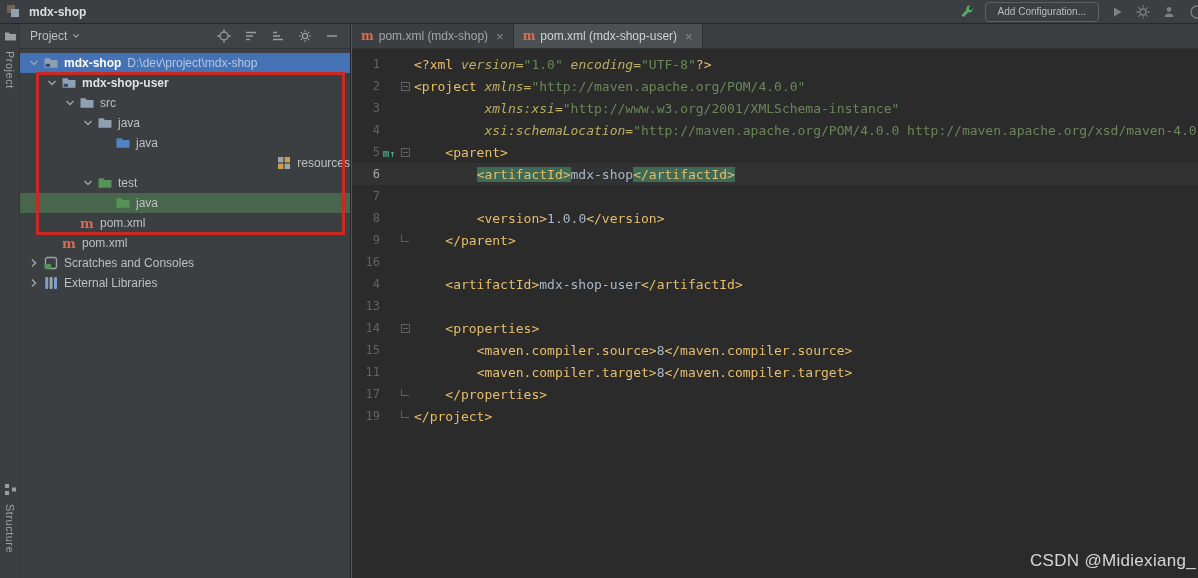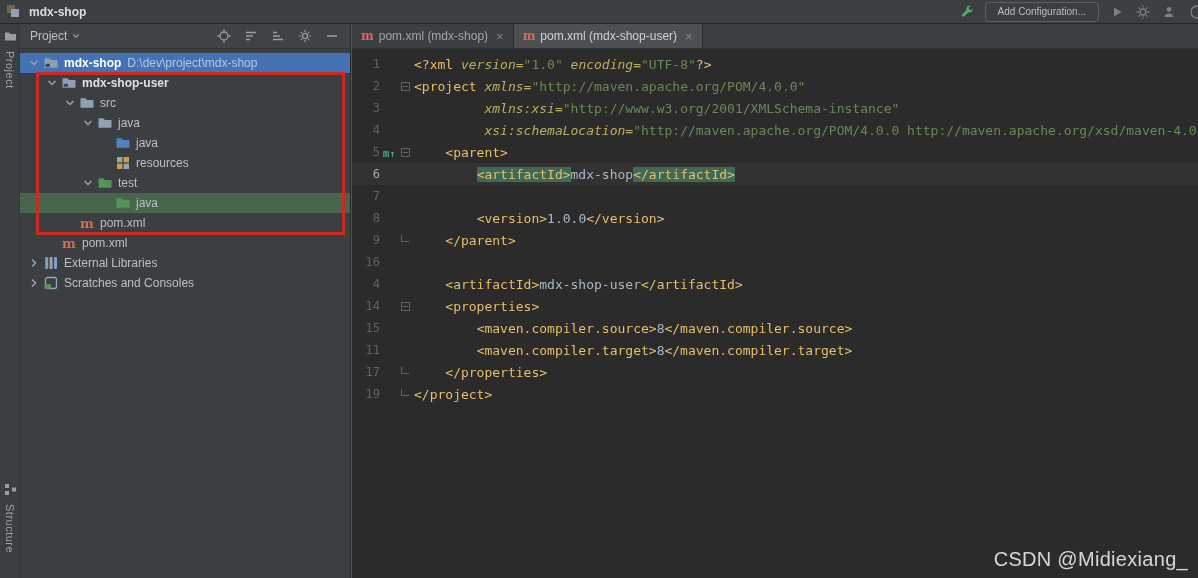--- a/index.html
+++ b/index.html
@@ -73,21 +73,21 @@
     background:#5f6265; }
   .fend { width:8px; height:7px; border-left:1px solid #5f6265; border-bottom:1px solid #5f6265;
     display:inline-block; margin-top:-3px; }
   .ctext { margin-left:2px; flex:none; }
   .tk-t { color:#e8bf6a; }
   .tk-th { color:#e8bf6a; background:#3f6a55; }
   .tk-a { color:#bcae62;font-style:italic; }
   .tk-s { color:#6a8759; }
   .tk-p, .tk-x { color:#a9b7c6; }
 
-  .watermark { position:absolute; right:10px; bottom:7px; font-size:20px;
+  .watermark { position:absolute; right:2px; bottom:7px; font-size:17px;
     color:rgba(232,232,232,0.9); letter-spacing:0.3px; }
 </style>
 </head>
 <body>
 
 <div class="app">
 
   <div class="titlebar">
     <div class="tb-left">
       <span class="tb-icon">
@@ -235,21 +235,21 @@
         </div>
         <div class="trow" style="padding-left: 78px;">
           <span class="chev"></span>
           <span class="ticon">
             <svg width="16" height="16" viewBox="0 0 16 16">
               <path d="M1.5 3.2h5l1.4 1.9h6.6v7.6H1.5z" fill="#4f83c2"></path>
             </svg>
           </span>
           <span class="tlabel">java</span>
         </div>
-        <div class="trow" style="padding-left: 78px;">
+        <div class="trow" style="padding-left: 78px; justify-content: flex-end;">
           <span class="chev"></span>
           <span class="ticon">
             <svg width="16" height="16" viewBox="0 0 16 16">
               <rect x="2" y="2" width="5.4" height="5.4" fill="#9aa5ae"></rect>
               <rect x="8.6" y="2" width="5.4" height="5.4" fill="#c8a24a"></rect>
               <rect x="2" y="8.6" width="5.4" height="5.4" fill="#c8a24a"></rect>
               <rect x="8.6" y="8.6" width="5.4" height="5.4" fill="#9aa5ae"></rect>
             </svg>
           </span>
           <span class="tlabel">resources</span>
@@ -291,40 +291,40 @@
           <span class="tlabel">pom.xml</span>
         </div>
         <div class="trow" style="padding-left: 6px;">
           <span class="chev">
             <svg width="16" height="16" viewBox="0 0 16 16">
               <polyline points="6,4.5 9.5,8 6,11.5" fill="none" stroke="#9da2a8" stroke-width="1.5"></polyline>
             </svg>
           </span>
           <span class="ticon">
             <svg width="16" height="16" viewBox="0 0 16 16">
+              <rect x="2.5" y="2.5" width="11" height="11" rx="2" fill="none" stroke="#9aa5ae" stroke-width="1.3"></rect>
+              <rect x="1.5" y="9" width="6.5" height="5" rx="1" fill="#569358"></rect>
+            </svg>
+          </span>
+          <span class="tlabel">Scratches and Consoles</span>
+        </div>
+        <div class="trow" style="padding-left: 6px;">
+          <span class="chev">
+            <svg width="16" height="16" viewBox="0 0 16 16">
+              <polyline points="6,4.5 9.5,8 6,11.5" fill="none" stroke="#9da2a8" stroke-width="1.5"></polyline>
+            </svg>
+          </span>
+          <span class="ticon">
+            <svg width="16" height="16" viewBox="0 0 16 16">
               <rect x="2.2" y="2" width="3" height="12" rx="1" fill="#7ca1c8"></rect>
               <rect x="6.6" y="2" width="3" height="12" rx="1" fill="#9aa5ae"></rect>
               <rect x="11" y="2" width="3" height="12" rx="1" fill="#7ca1c8"></rect>
             </svg>
           </span>
           <span class="tlabel">External Libraries</span>
-        </div>
-        <div class="trow" style="padding-left: 6px;">
-          <span class="chev">
-            <svg width="16" height="16" viewBox="0 0 16 16">
-              <polyline points="6,4.5 9.5,8 6,11.5" fill="none" stroke="#9da2a8" stroke-width="1.5"></polyline>
-            </svg>
-          </span>
-          <span class="ticon">
-            <svg width="16" height="16" viewBox="0 0 16 16">
-              <rect x="2.5" y="2.5" width="11" height="11" rx="2" fill="none" stroke="#9aa5ae" stroke-width="1.3"></rect>
-              <rect x="1.5" y="9" width="6.5" height="5" rx="1" fill="#569358"></rect>
-            </svg>
-          </span>
-          <span class="tlabel">Scratches and Consoles</span>
         </div>
       </div>
     <div class="redbox"></div>
   </div>
 
   <div class="editor">
     <div class="tabbar">
         <div class="tab">
           <span class="mico">m</span>
           <span>pom.xml (mdx-shop)</span>
@@ -341,20 +341,21 @@
         <div class="cline"><span class="lnum">2</span><span class="gslot"></span><span class="fslot"><span class="fbox"></span></span><span class="ctext"><span class="tk-t">&lt;project </span><span class="tk-a">xmlns=</span><span class="tk-s">"http://maven.apache.org/POM/4.0.0"</span></span></div>
         <div class="cline"><span class="lnum">3</span><span class="gslot"></span><span class="fslot"></span><span class="ctext"><span class="tk-p">         </span><span class="tk-a">xmlns:xsi=</span><span class="tk-s">"http://www.w3.org/2001/XMLSchema-instance"</span></span></div>
         <div class="cline"><span class="lnum">4</span><span class="gslot"></span><span class="fslot"></span><span class="ctext"><span class="tk-p">         </span><span class="tk-a">xsi:schemaLocation=</span><span class="tk-s">"http://maven.apache.org/POM/4.0.0 http://maven.apache.org/xsd/maven-4.0.0.xsd"</span></span></div>
         <div class="cline"><span class="lnum">5</span><span class="gslot"><span class="gm">m<span class="gup">↑</span></span></span><span class="fslot"><span class="fbox"></span></span><span class="ctext"><span class="tk-p">    </span><span class="tk-t">&lt;parent&gt;</span></span></div>
         <div class="cline current"><span class="lnum">6</span><span class="gslot"></span><span class="fslot"></span><span class="ctext"><span class="tk-p">        </span><span class="tk-th">&lt;artifactId&gt;</span><span class="tk-x">mdx-shop</span><span class="tk-th">&lt;/artifactId&gt;</span></span></div>
         <div class="cline"><span class="lnum">7</span><span class="gslot"></span><span class="fslot"></span></div>
         <div class="cline"><span class="lnum">8</span><span class="gslot"></span><span class="fslot"></span><span class="ctext"><span class="tk-p">        </span><span class="tk-t">&lt;version&gt;</span><span class="tk-x">1.0.0</span><span class="tk-t">&lt;/version&gt;</span></span></div>
         <div class="cline"><span class="lnum">9</span><span class="gslot"></span><span class="fslot"><span class="fend"></span></span><span class="ctext"><span class="tk-p">    </span><span class="tk-t">&lt;/parent&gt;</span></span></div>
         <div class="cline"><span class="lnum">16</span><span class="gslot"></span><span class="fslot"></span><span class="ctext"></span></div>
         <div class="cline"><span class="lnum">4</span><span class="gslot"></span><span class="fslot"></span><span class="ctext"><span class="tk-p">    </span><span class="tk-t">&lt;artifactId&gt;</span><span class="tk-x">mdx-shop-user</span><span class="tk-t">&lt;/artifactId&gt;</span></span></div>
+        <div class="cline"><span class="lnum">13</span><span class="gslot"></span><span class="fslot"></span><span class="ctext"></span></div>
         <div class="cline"><span class="lnum">14</span><span class="gslot"></span><span class="fslot"><span class="fbox"></span></span><span class="ctext"><span class="tk-p">    </span><span class="tk-t">&lt;properties&gt;</span></span></div>
         <div class="cline"><span class="lnum">15</span><span class="gslot"></span><span class="fslot"></span><span class="ctext"><span class="tk-p">        </span><span class="tk-t">&lt;maven.compiler.source&gt;</span><span class="tk-x">8</span><span class="tk-t">&lt;/maven.compiler.source&gt;</span></span></div>
         <div class="cline"><span class="lnum">11</span><span class="gslot"></span><span class="fslot"></span><span class="ctext"><span class="tk-p">        </span><span class="tk-t">&lt;maven.compiler.target&gt;</span><span class="tk-x">8</span><span class="tk-t">&lt;/maven.compiler.target&gt;</span></span></div>
         <div class="cline"><span class="lnum">17</span><span class="gslot"></span><span class="fslot"><span class="fend"></span></span><span class="ctext"><span class="tk-p">    </span><span class="tk-t">&lt;/properties&gt;</span></span></div>
         <div class="cline"><span class="lnum">19</span><span class="gslot"></span><span class="fslot"><span class="fend"></span></span><span class="ctext"><span class="tk-t">&lt;/project&gt;</span></span></div>
       </div>
   </div>
 
   <div class="watermark">CSDN @Midiexiang_</div>
 </div>

